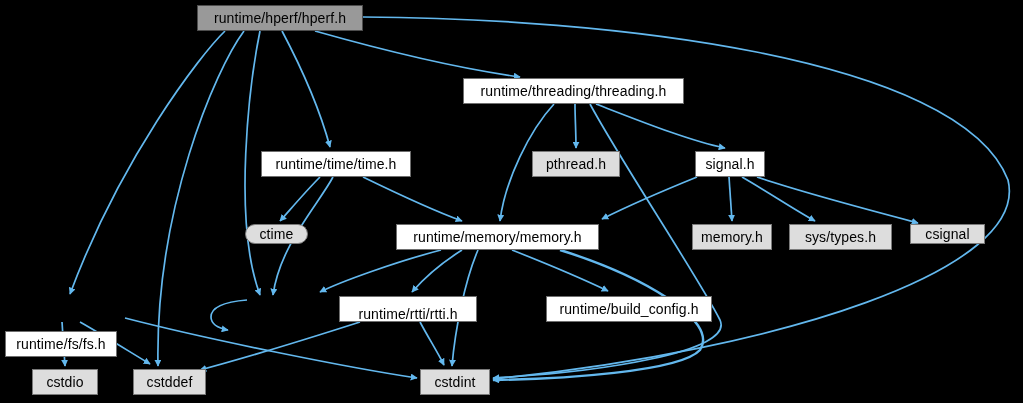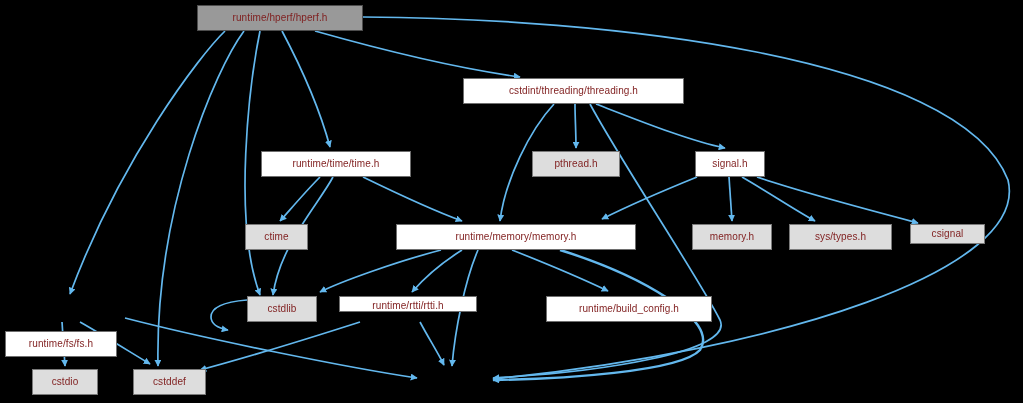--- a/index.html
+++ b/index.html
@@ -21,24 +21,24 @@
     top: 0;
     width: 1023px;
     height: 403px;
   }
   .node {
     position: absolute;
     box-sizing: border-box;
     display: flex;
     align-items: center;
     justify-content: center;
-    font-size: 10px;
+    font-size: 14px;
     line-height: 1;
     letter-spacing: 0.1px;
-    color: #7f1d1d;
+    color: #000000;
     white-space: nowrap;
     border: 1px solid #6e6e6e;
     background: #ffffff;
     z-index: 5;
   }
   .node.gray {
     background: #dddddd;
     border-color: #7a7a7a;
   }
   .node.root {
@@ -85,57 +85,57 @@
       <path d="M 80,322 C 103,335 130,352 150,364" fill="none" stroke="#63b8ee" stroke-width="1.7" marker-end="url(#arrow)"></path>
       <path d="M 125,318 C 210,340 350,368 417,378" fill="none" stroke="#63b8ee" stroke-width="1.7" marker-end="url(#arrow)"></path>
       <path d="M 360,322 C 310,338 245,358 200,370" fill="none" stroke="#63b8ee" stroke-width="1.7" marker-end="url(#arrow)"></path>
       <path d="M 420,322 C 428,337 438,353 444,365" fill="none" stroke="#63b8ee" stroke-width="1.7" marker-end="url(#arrow)"></path>
       <path d="M 247,300 C 222,302 211,308 211,317 C 211,323 217,328 228,330" fill="none" stroke="#63b8ee" stroke-width="1.7" marker-end="url(#arrow)"></path>
     </svg>
 <div class="node root" style="left: 197px; top: 5px; width: 166px; height: 26px;">
       <span class="node-label">runtime/hperf/hperf.h</span>
     </div>
     <div class="node" style="left: 463px; top: 78px; width: 221px; height: 26px;">
-      <span class="node-label">cstdint/threading/threading.h</span>
+      <span class="node-label">runtime/threading/threading.h</span>
     </div>
     <div class="node" style="left: 261px; top: 151px; width: 150px; height: 26px;">
       <span class="node-label">runtime/time/time.h</span>
     </div>
     <div class="node gray" style="left: 532px; top: 151px; width: 88px; height: 26px;">
       <span class="node-label">pthread.h</span>
     </div>
     <div class="node" style="left: 695px; top: 151px; width: 70px; height: 26px;">
       <span class="node-label">signal.h</span>
     </div>
-    <div class="node gray" style="left: 245px; top: 224px; width: 63px; height: 26px;">
+    <div class="node gray" style="left: 245px; top: 224px; width: 63px; height: 20px; border-radius: 11px;">
       <span class="node-label">ctime</span>
     </div>
-    <div class="node" style="left: 396px; top: 224px; width: 240px; height: 26px;">
+    <div class="node" style="left: 396px; top: 224px; width: 203px; height: 26px;">
       <span class="node-label">runtime/memory/memory.h</span>
     </div>
     <div class="node gray" style="left: 692px; top: 224px; width: 80px; height: 26px;">
       <span class="node-label">memory.h</span>
     </div>
     <div class="node gray" style="left: 789px; top: 224px; width: 103px; height: 26px;">
       <span class="node-label">sys/types.h</span>
     </div>
     <div class="node gray" style="left: 910px; top: 224px; width: 75px; height: 20px;">
       <span class="node-label">csignal</span>
     </div>
     <div class="node" style="left: 5px; top: 291px; width: 112px; height: 26px; margin-top: 40px;">
       <span class="node-label">runtime/fs/fs.h</span>
     </div>
-    <div class="node gray" style="left: 247px; top: 296px; width: 70px; height: 26px;">
-      <span class="node-label">cstdlib</span>
-    </div>
-    <div class="node" style="left: 339px; top: 296px; width: 138px; height: 16px; align-items: flex-end;">
+    <div class="node" style="left: 339px; top: 296px; width: 138px; height: 26px; align-items: flex-end;">
       <span class="node-label">runtime/rtti/rtti.h</span>
     </div>
     <div class="node" style="left: 546px; top: 296px; width: 166px; height: 26px;">
       <span class="node-label">runtime/build_config.h</span>
     </div>
     <div class="node gray" style="left: 32px; top: 369px; width: 66px; height: 26px;">
       <span class="node-label">cstdio</span>
     </div>
     <div class="node gray" style="left: 133px; top: 369px; width: 73px; height: 26px;">
       <span class="node-label">cstddef</span>
     </div>
+    <div class="node gray" style="left: 420px; top: 369px; width: 70px; height: 26px;">
+      <span class="node-label">cstdint</span>
+    </div>
   </div>
 
 </body></html>

